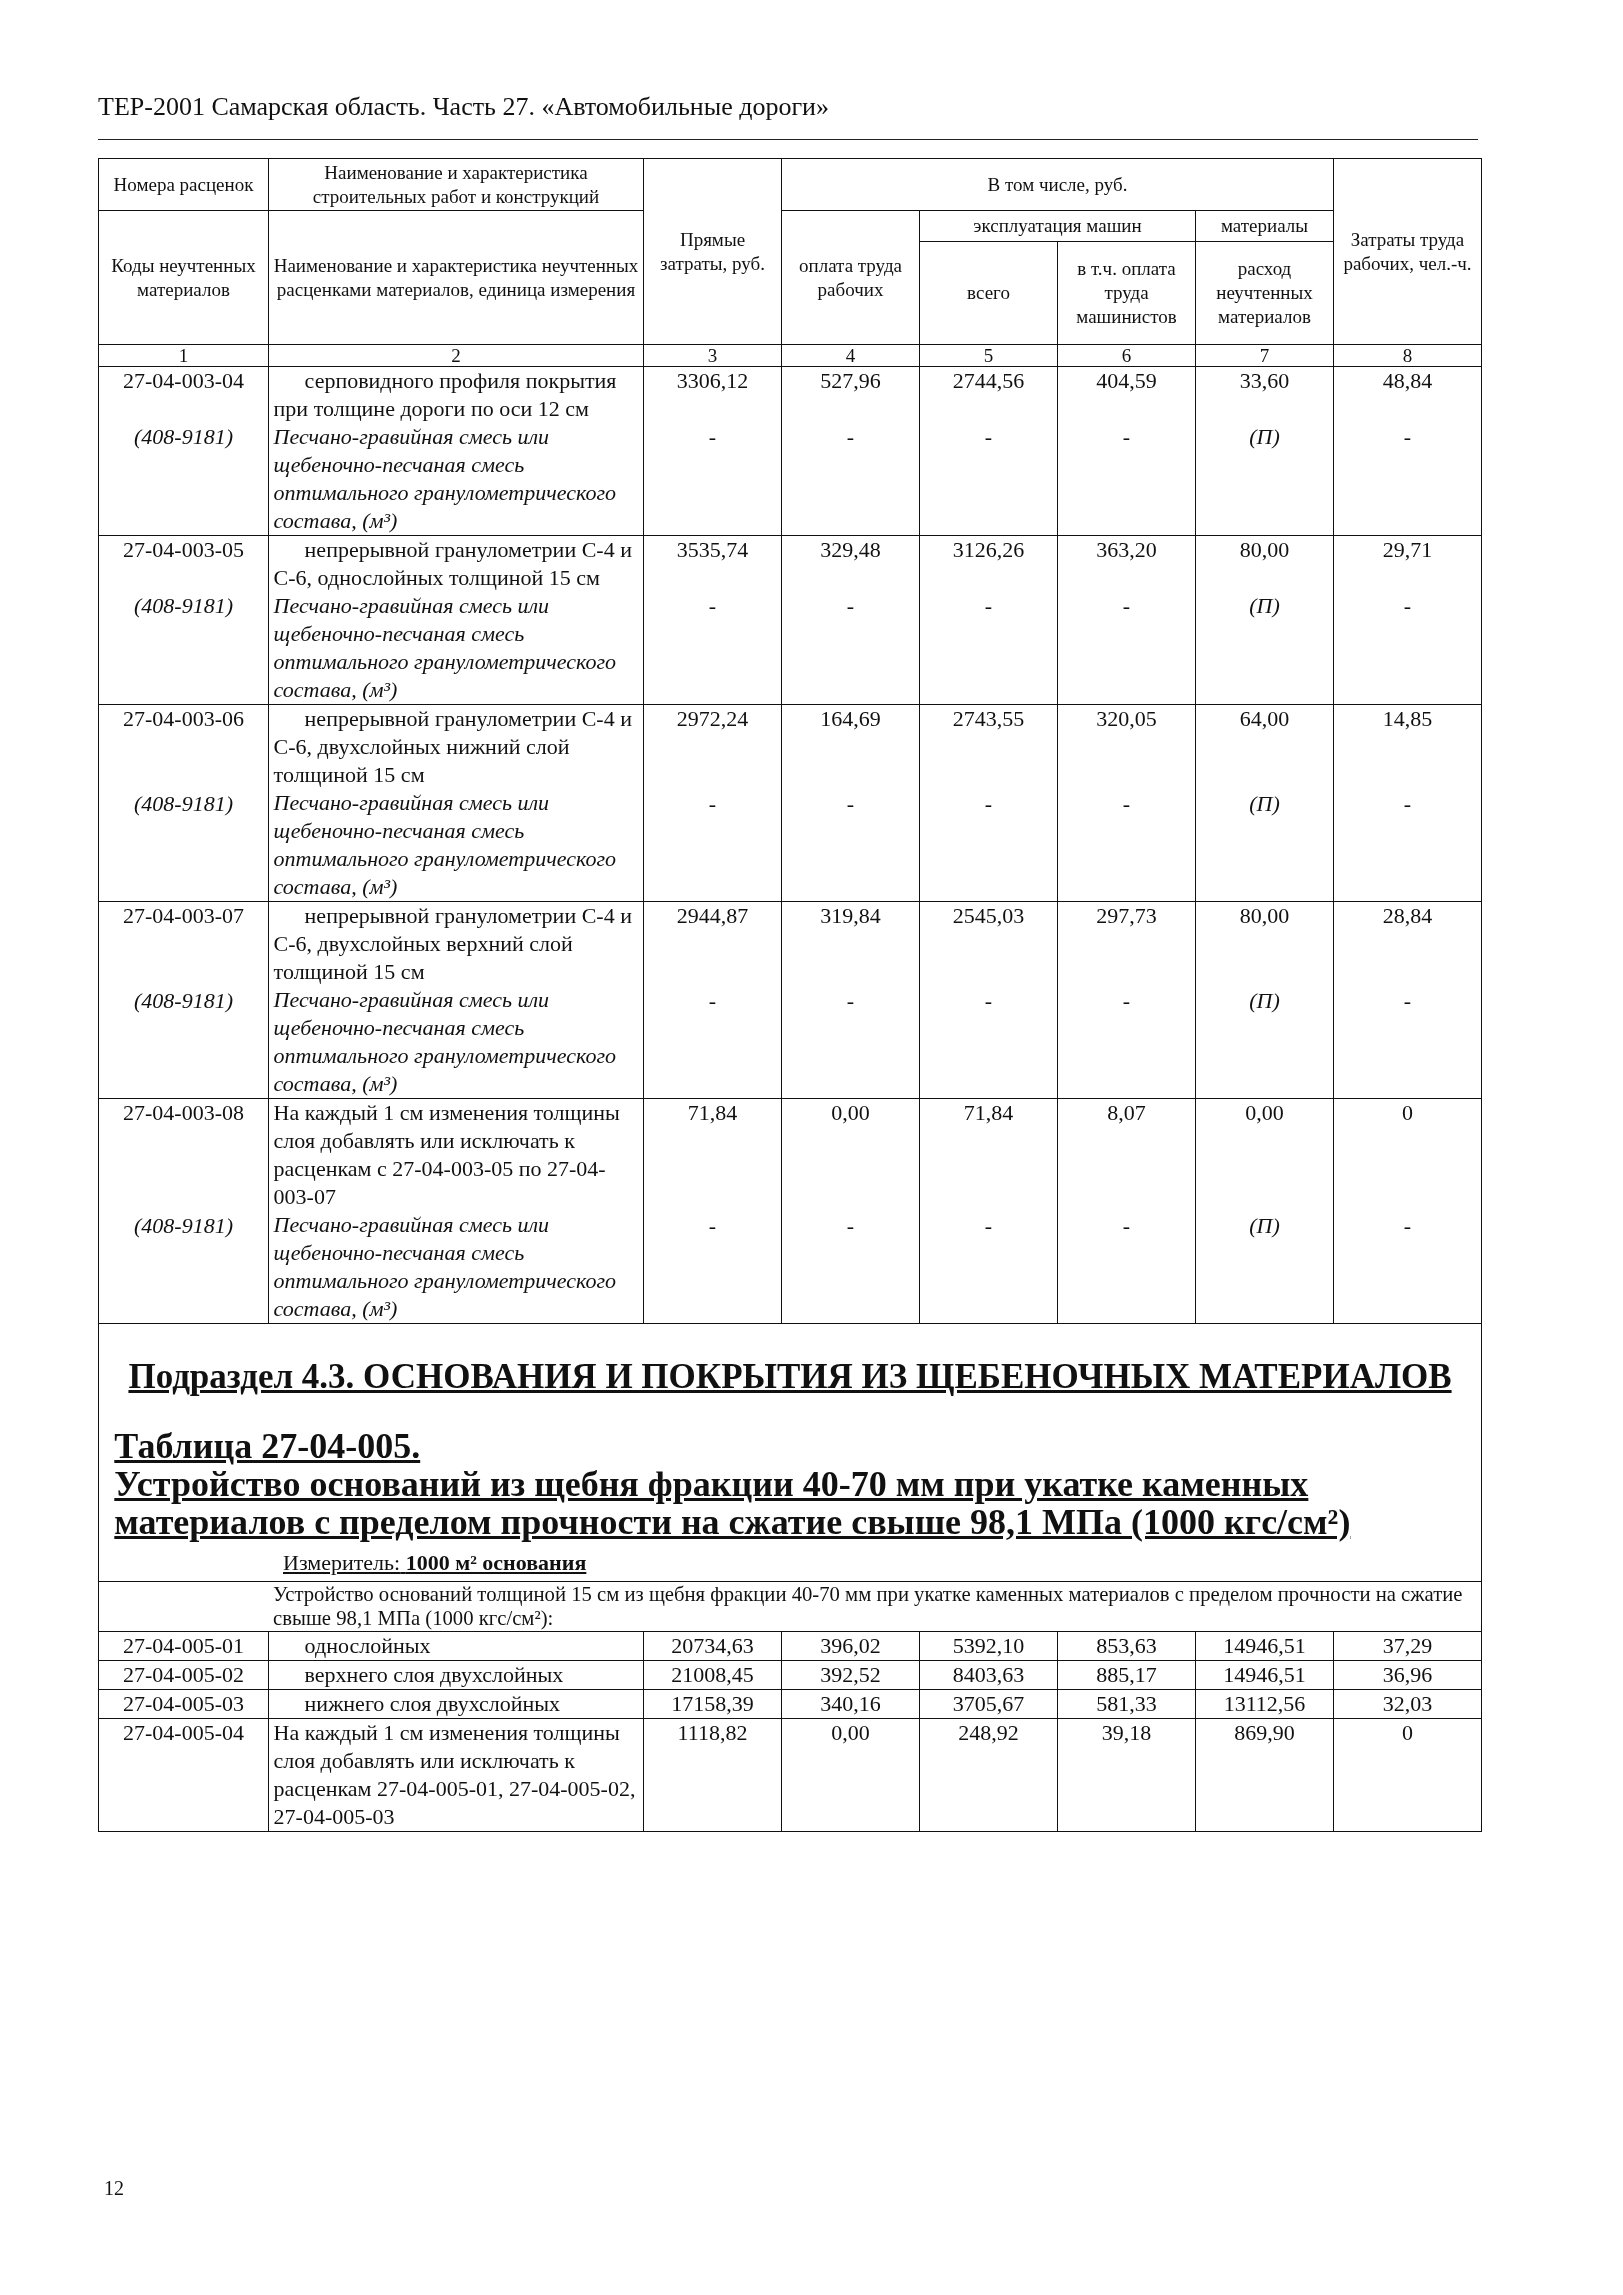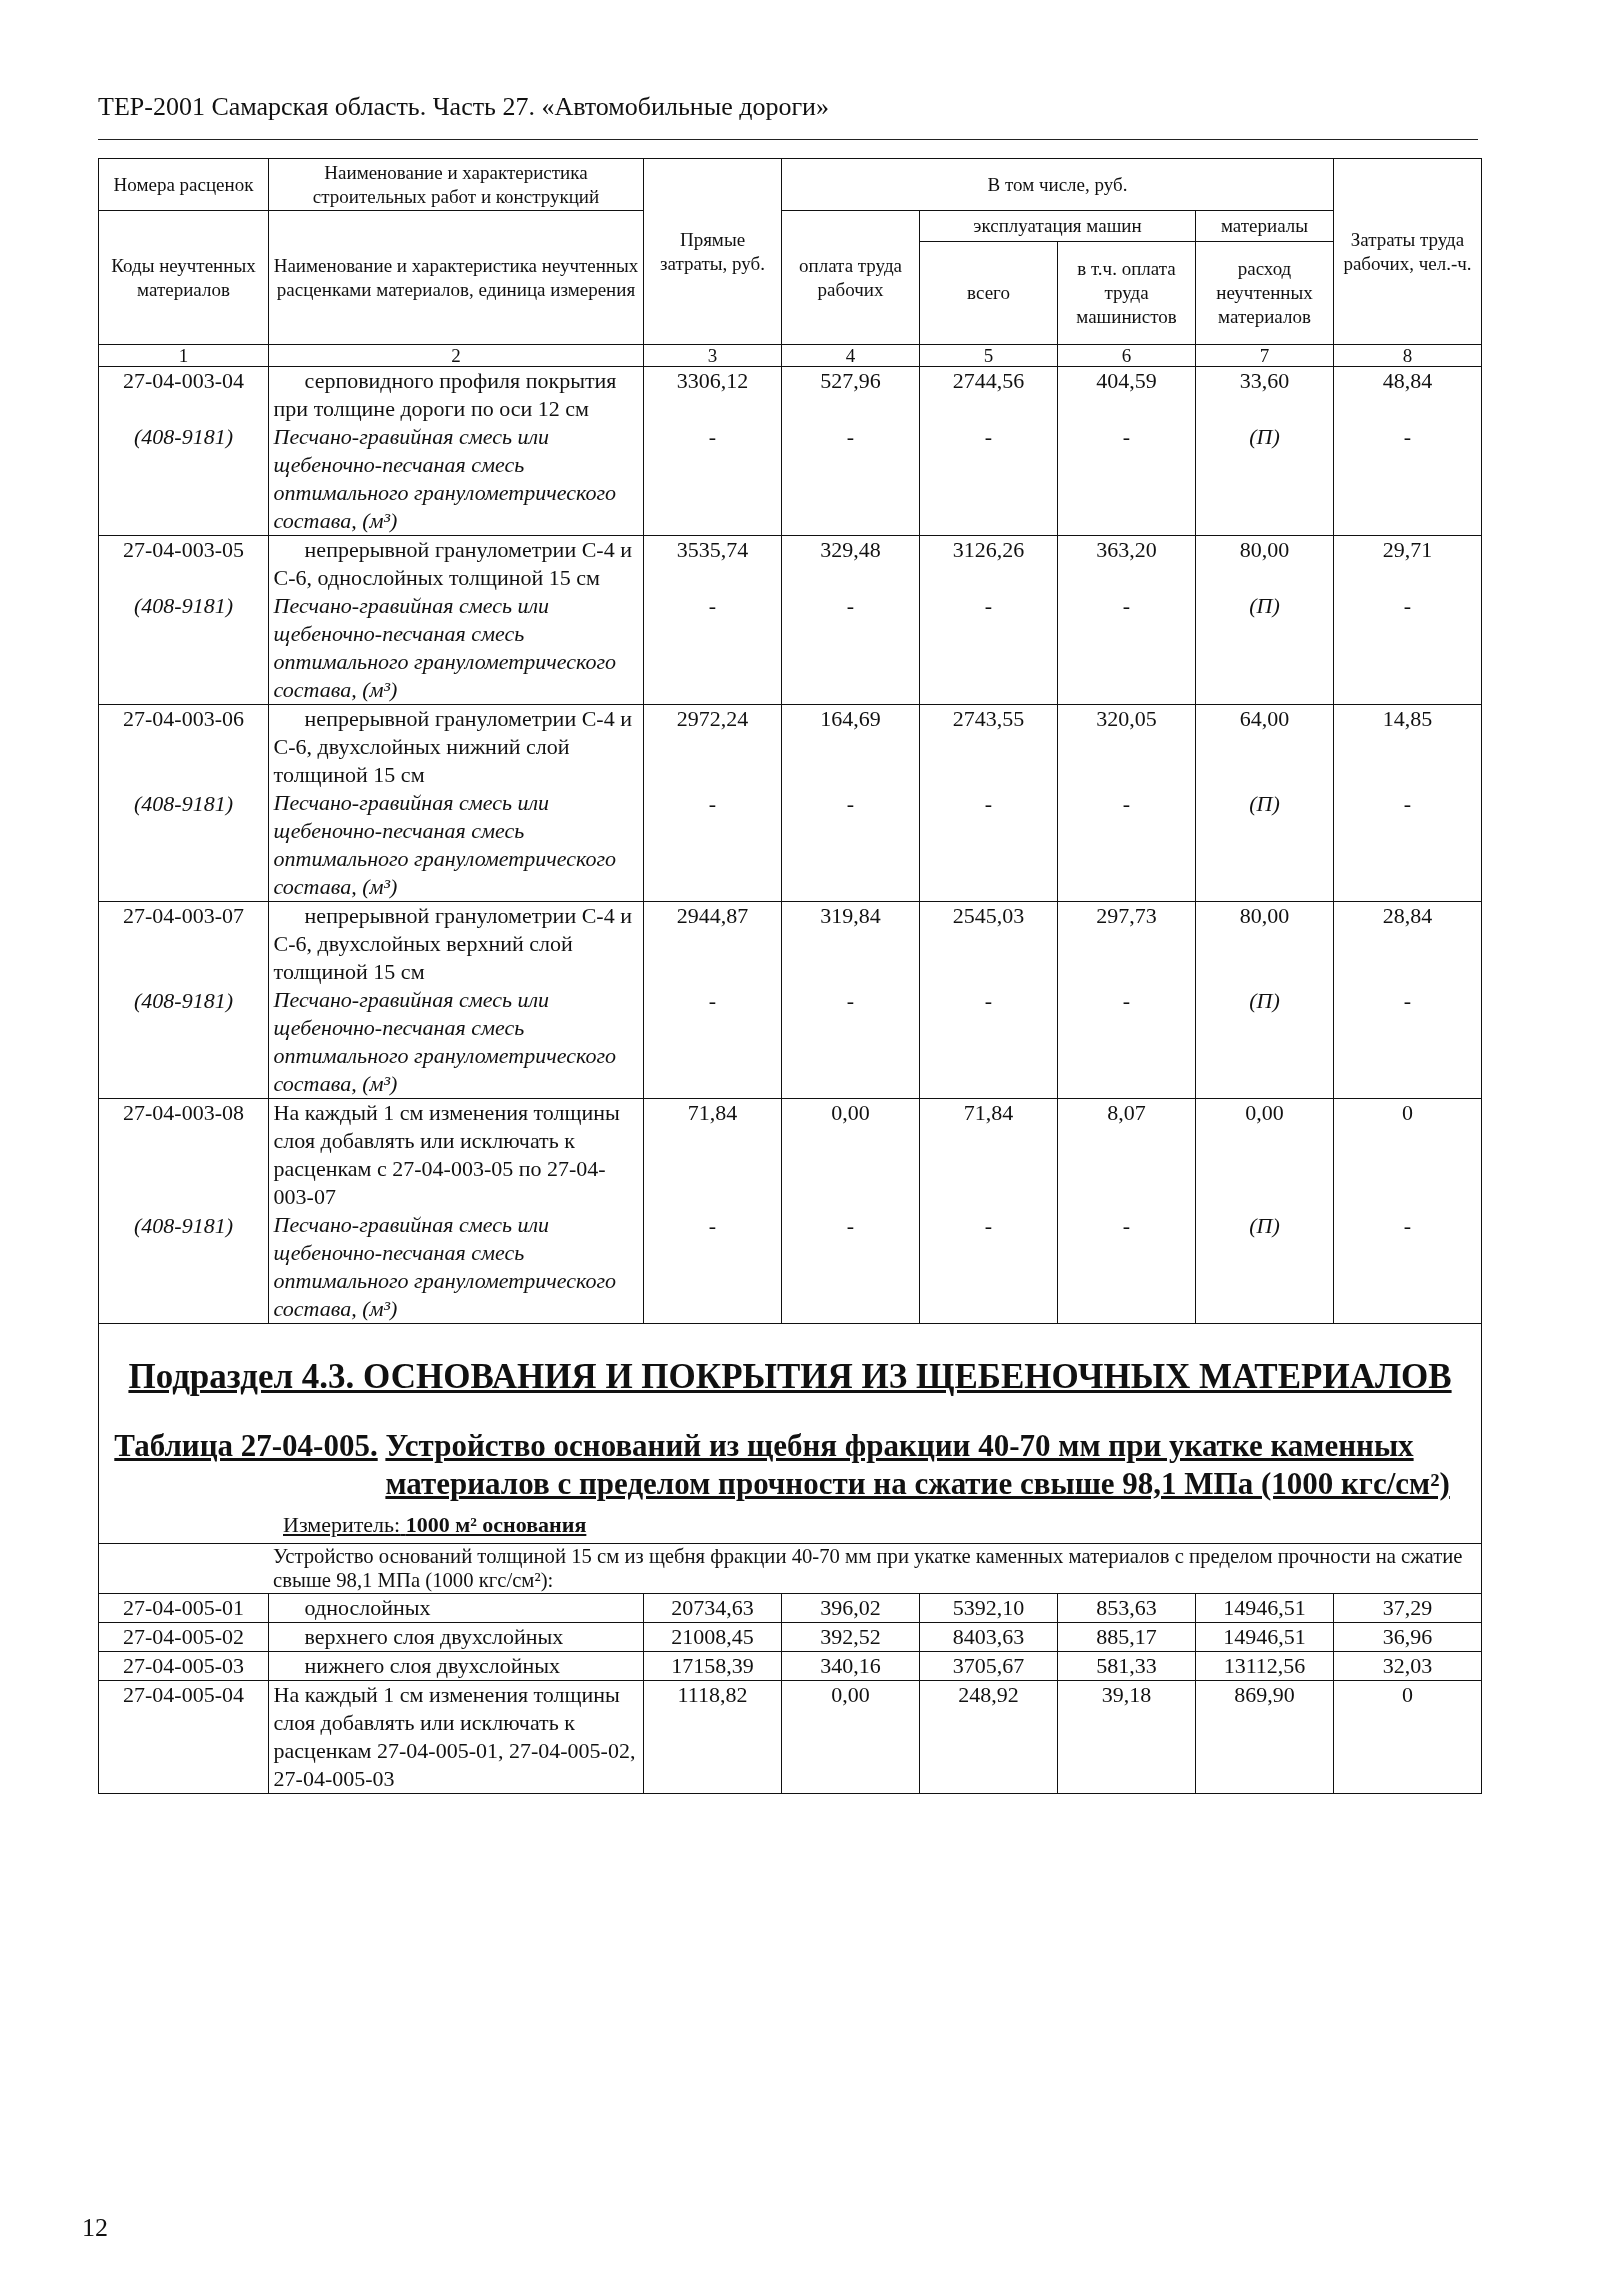--- a/index.html
+++ b/index.html
@@ -22,28 +22,29 @@
   .num { text-align: center; }
   .it { font-style: italic; }
   .indent { text-indent: 31px; display: block; }
   .sub-block { display: block; }
   .section-box td { border-top: 1.5px solid #111; }
   .subsection-title {
     text-align: center; font-weight: bold; font-size: 35px; line-height: 44px;
     padding-top: 31px; padding-bottom: 27.5px;
   }
   .table-title {
-    font-weight: bold; font-size: 31px; line-height: 38px; padding-left: 15.3px;
+    font-weight: bold; font-size: 36px; line-height: 38px; padding-left: 15.3px;
     display: flex;
+    flex-direction: column;
   }
   .table-title .tt-label { white-space: nowrap; padding-right: 7.7px; }
   .measure { font-size: 22px; line-height: 27.5px; padding-left: 184px; padding-top: 7.7px; padding-bottom: 4.6px; }
   .measure b { font-weight: bold; }
   .group-row td { font-weight: normal; font-size: 20.7px; line-height: 24.5px; }
-  .page-number { position: absolute; left: 82px; top: 2177px; font-size: 26px; margin-top: 36px; }
+  .page-number { position: absolute; left: 104px; top: 2177px; font-size: 20px; }
 </style>
 </head>
 <body>
 
 <div class="page-header">ТЕР-2001 Самарская область. Часть 27. «Автомобильные дороги»</div>
 
 <div class="t-wrap">
 <table>
   <colgroup>
     <col style="width:170px">

